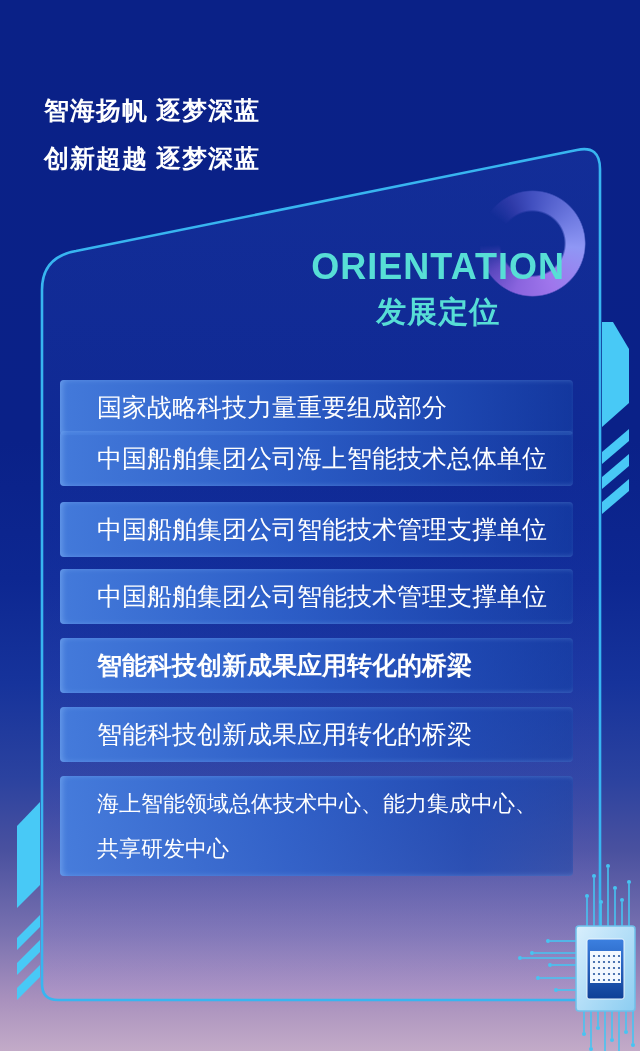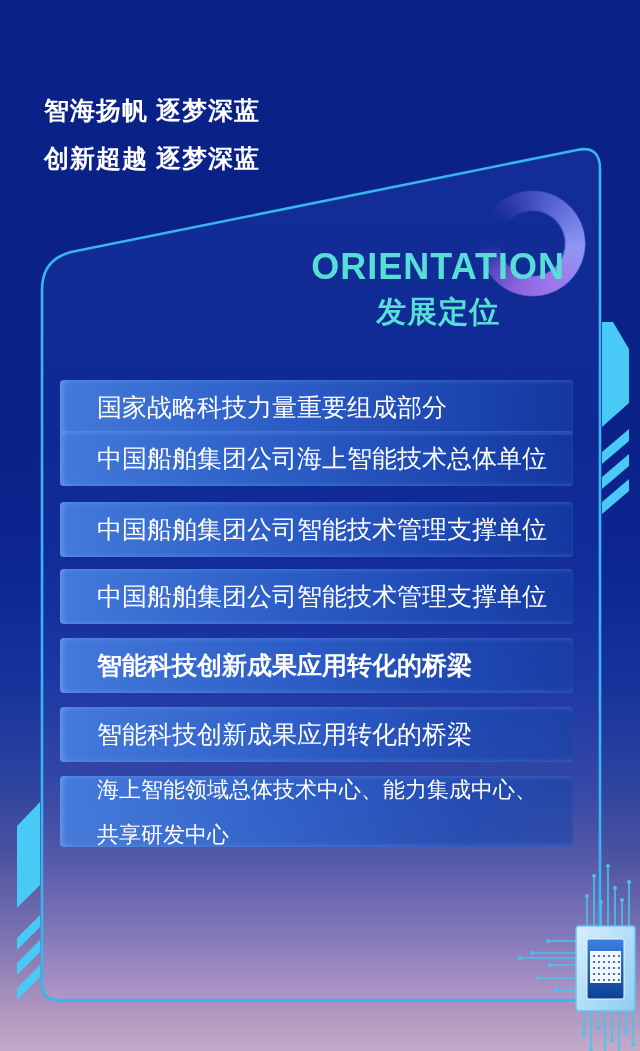--- a/index.html
+++ b/index.html
@@ -32,21 +32,21 @@
   .sec-zh{font-size:30px;font-weight:700;line-height:36px;margin-top:6px;letter-spacing:1px;}
   
   .bar{position:absolute;left:60px;width:513px;z-index:3;border-radius:4px;
     display:flex;align-items:center;color:#ffffff;
     background:linear-gradient(90deg,
       rgba(70,126,222,0.95) 0%, rgba(47,99,204,0.88) 45%,
       rgba(31,76,181,0.78) 80%, rgba(22,68,168,0.50) 100%);
     box-shadow:inset 3px 0 6px -1px rgba(150,200,255,0.45);}
   .bar span{display:block;padding-left:37px;}
   .single{height:55px;font-size:25px;}
-  .double{height:71px;font-size:22px;line-height:45px;}
+  .double{height:100px;font-size:22px;line-height:45px;}
   .double span{width:450px;}
   .b1{top:380px;} .b2{top:431px;} .b3{top:502px;} .b4{top:569px;}
   .b5{top:638px;font-weight:bold;} .b6{top:707px;} .b7{top:776px;} .b8{top:882px;}
 </style>
 </head>
 <body>
 
 <div class="canvas">
 
   <svg class="deco" viewBox="0 0 640 1051" aria-hidden="true">

